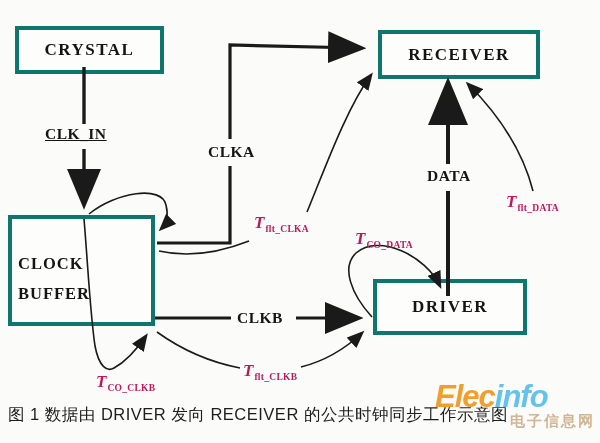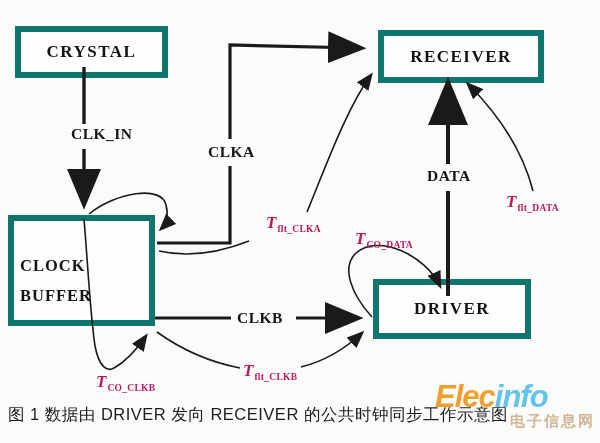--- a/index.html
+++ b/index.html
@@ -1,20 +1,20 @@
 <!DOCTYPE html>
 <html><head>
 <meta charset="utf-8">
 <style>
   html,body{margin:0;padding:0;}
   body{width:600px;height:443px;overflow:hidden;background:#fbfbf9;position:relative;
        font-family:"Liberation Serif", serif;}
   .stage{position:absolute;inset:0;width:600px;height:443px;}
   svg.wires{position:absolute;left:0;top:0;z-index:3;pointer-events:none;}
-  .node{position:absolute;border:6px solid #0f766e;background:#fdfdfc;z-index:2;
+  .node{position:absolute;border:4px solid #0f766e;background:#fdfdfc;z-index:2;
         display:flex;align-items:center;justify-content:center;
         font-weight:bold;font-size:17px;letter-spacing:1.5px;color:#141414;}
   .node-crystal{left:15px;top:26px;width:141px;height:40px;}
   .node-receiver{left:378px;top:30px;width:154px;height:41px;}
   .node-driver{left:373px;top:279px;width:146px;height:48px;}
   .node-clock-buffer{left:8px;top:215px;width:147px;height:111px;
         flex-direction:column;align-items:flex-start;justify-content:flex-start;
         padding:30px 0 0 6px;box-sizing:border-box;font-size:16.5px;line-height:30px;letter-spacing:1px;}
   .siglabel{position:absolute;z-index:4;font-weight:bold;font-size:15.5px;letter-spacing:.5px;
         color:#151515;background:transparent;white-space:nowrap;}
@@ -82,26 +82,26 @@
     <path d="M307,212 C327,163 347,108 371,75" stroke="#1a1a1a" stroke-width="1.6" fill="none" marker-end="url(#athin)"></path>
 
     <path d="M533,191 C523,152 499,115 468,84" stroke="#1a1a1a" stroke-width="1.6" fill="none" marker-end="url(#athin)"></path>
 
     <path d="M372,317 C351,294 341,267 356,253 C379,233 426,256 440,286" stroke="#1a1a1a" stroke-width="1.6" fill="none" marker-end="url(#athin)"></path>
 
     <path d="M157,332 C182,350 209,362 240,368" stroke="#1a1a1a" stroke-width="1.6" fill="none"></path>
     <path d="M301,367 C325,361 347,347 362,333" stroke="#1a1a1a" stroke-width="1.6" fill="none" marker-end="url(#athin)"></path>
   </svg>
 
-  <span class="siglabel" style="left:71px;top:125px;">CLK_IN</span>
+  <span class="siglabel" style="left:45px;top:125px;text-decoration:underline;">CLK_IN</span>
   <span class="siglabel" style="left:208px;top:143px;">CLKA</span>
   <span class="siglabel" style="left:237px;top:309px;">CLKB</span>
   <span class="siglabel" style="left:427px;top:167px;">DATA</span>
 
-  <span class="tlabel" style="left:254px;top:213px;margin-left:12px;">
+  <span class="tlabel" style="left:254px;top:213px;">
     <i>T</i><sub>flt_CLKA</sub>
   </span>
   <span class="tlabel" style="left:355px;top:229px;">
     <i>T</i><sub>CO_DATA</sub>
   </span>
   <span class="tlabel" style="left:506px;top:192px;">
     <i>T</i><sub>flt_DATA</sub>
   </span>
   <span class="tlabel" style="left:80px;top:372px;margin-left:16px;">
     <i>T</i><sub>CO_CLKB</sub>

